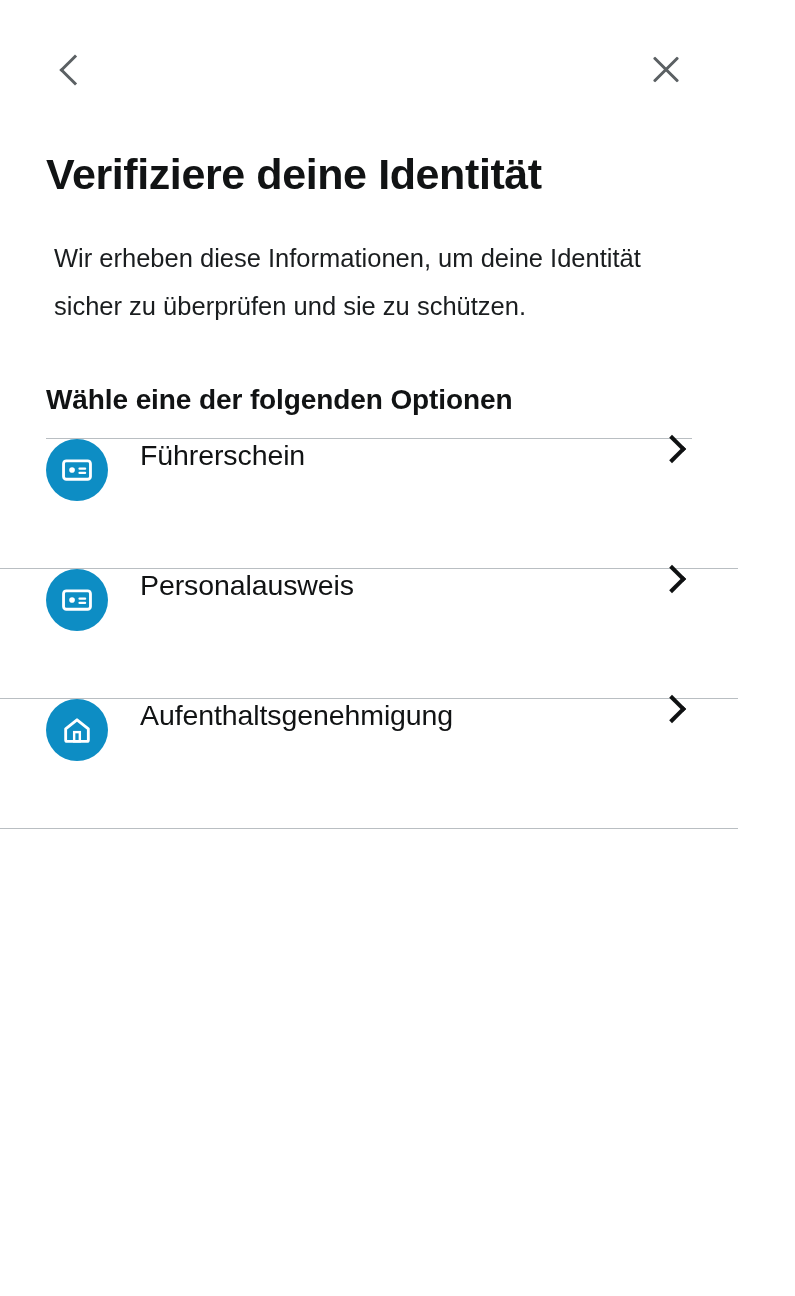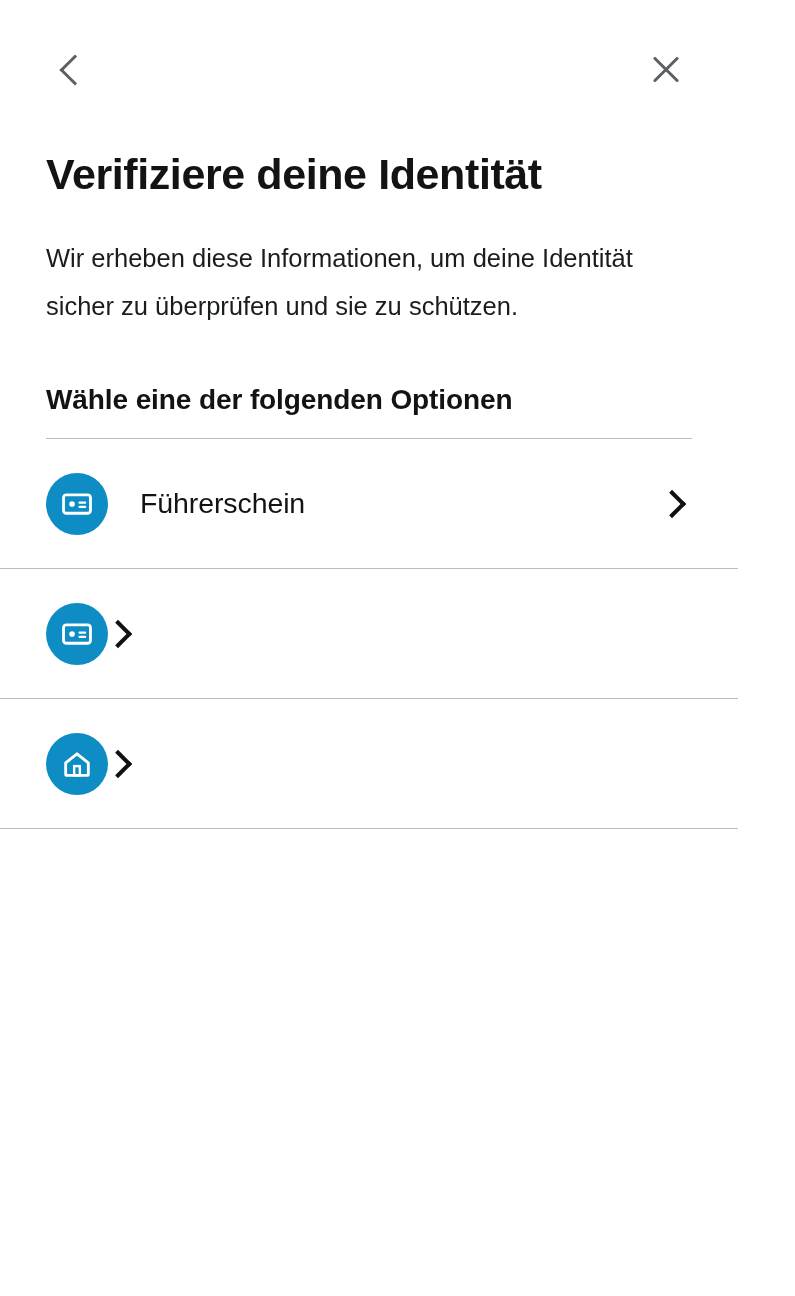--- a/index.html
+++ b/index.html
@@ -91,21 +91,21 @@
   h1.title {
     margin: 32px 0 0 0;
     font-size: 43px;
     line-height: 1.12;
     font-weight: 700;
     letter-spacing: -0.4px;
     color: #111314;
   }
 
   p.subtitle {
-    margin: 37px 0 0 0;
+    margin: 37px 0 0 8px;
     font-size: 25.5px;
     line-height: 1.86;
     font-weight: 400;
     color: #1a1d1f;
     max-width: 660px;
   }
 
   h2.section-label {
     margin: 54px 0 0 0;
     font-size: 28px;
@@ -116,21 +116,21 @@
 
   
   .options {
     margin-top: 22px;
     border-top: 1px solid #b9bec2;
   }
 
   .option-row {
     position: relative;
     display: flex;
-    align-items: center;
+    align-items: flex-start;
     height: 130px;
     padding: 0 46px;
     margin: 0 -46px;
     border-bottom: 1px solid #b9bec2;
     background: #ffffff;
     cursor: pointer;
   }
 
   .opt-icon {
     flex: 0 0 auto;
@@ -201,29 +201,31 @@
 
       <div class="option-row">
         <span class="opt-icon">
           <svg width="34" height="34" viewBox="0 0 24 24" aria-hidden="true">
             <rect x="2.5" y="5.5" width="19" height="13" rx="2" fill="none" stroke="#ffffff" stroke-width="2"></rect>
             <circle cx="8.5" cy="12" r="2" fill="#ffffff"></circle>
             <rect x="13" y="10.2" width="5.5" height="1.7" rx="0.8" fill="#ffffff"></rect>
             <rect x="13" y="13.2" width="5.5" height="1.7" rx="0.8" fill="#ffffff"></rect>
           </svg>
         </span>
+        <span class="opt-label">Personalausweis</span>
         <span class="chev-right"></span>
       </div>
 
 
       <div class="option-row">
         <span class="opt-icon">
           <svg width="34" height="34" viewBox="0 0 24 24" aria-hidden="true">
             <path d="M4 11.2 12 4.8l8 6.4V19a1 1 0 0 1-1 1H5a1 1 0 0 1-1-1z" fill="none" stroke="#ffffff" stroke-width="2" stroke-linejoin="round"></path>
             <rect x="10" y="13.5" width="4" height="6.5" fill="none" stroke="#ffffff" stroke-width="1.7"></rect>
           </svg>
         </span>
+        <span class="opt-label">Aufenthaltsgenehmigung</span>
         <span class="chev-right"></span>
       </div>
 
     </div>
   </div>
 </div>
 
 </body></html>

